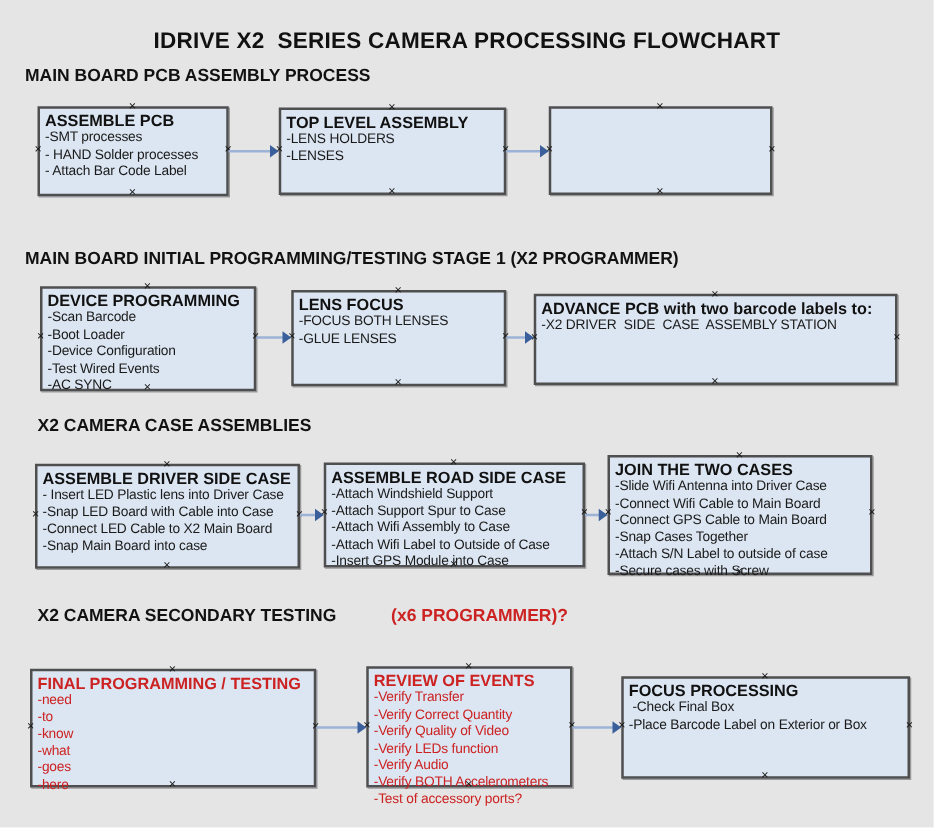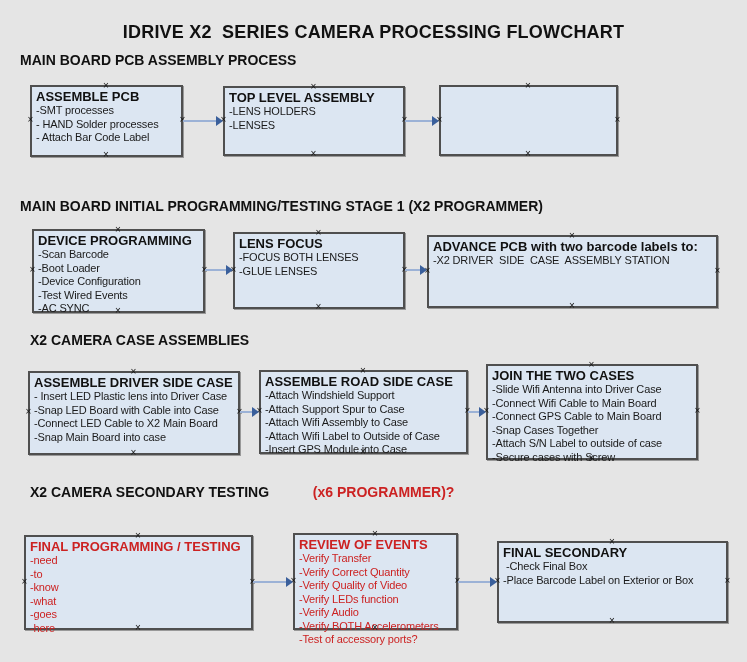--- a/index.html
+++ b/index.html
@@ -203,21 +203,21 @@
       <li>-Verify BOTH Accelerometers</li>
       <li>-Test of accessory ports?</li>
     </ul>
   </div>
 
   <div class="box" style="left:497px;top:541px;width:231px;height:82px">
     <span class="anchor t">×</span>
     <span class="anchor b">×</span>
     <span class="anchor l">×</span>
     <span class="anchor r">×</span>
-    <div class="box-title">FINAL SECONDARY</div>
+    <div class="box-title">FOCUS PROCESSING</div>
     <ul class="box-items">
       <li> -Check Final Box</li>
       <li>-Place Barcode Label on Exterior or Box</li>
     </ul>
   </div>
 
   <div class="arrow" style="left:183px;top:116px;width:40px">
     <span class="line"></span>
     <span class="head"></span>
   </div>

